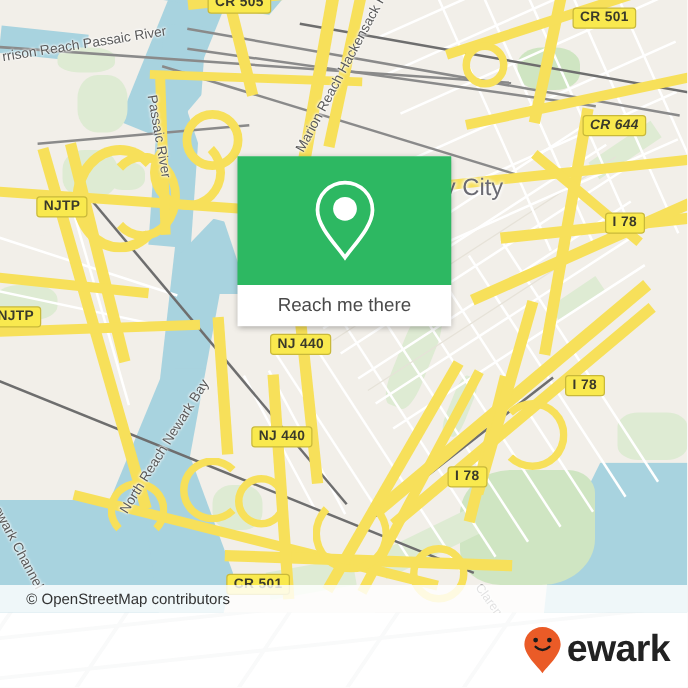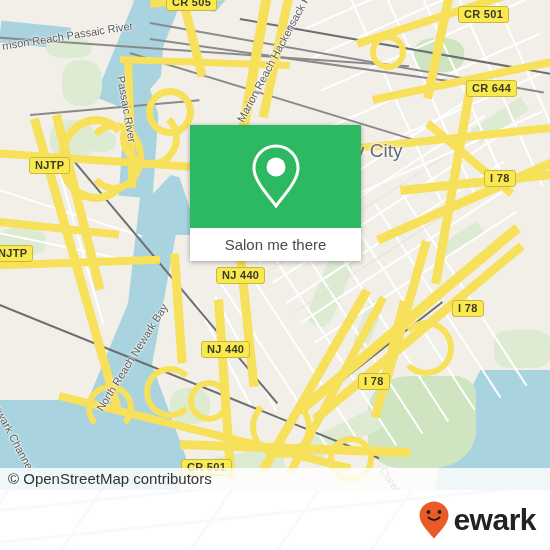--- a/index.html
+++ b/index.html
@@ -21,22 +21,22 @@
   .shield{position:absolute;background:#F9E94E;border:1px solid #C9B93A;border-radius:3px;
           color:#3A3A2A;font-size:11px;font-weight:bold;padding:1px 5px;line-height:13px;
           white-space:nowrap;letter-spacing:.3px;}
   .maplabel{position:absolute;color:#5A5A5A;font-size:11px;white-space:nowrap;
             text-shadow:0 0 2px #fff,0 0 2px #fff,0 0 3px #fff;transform-origin:0 50%;}
   .placelabel{position:absolute;color:#6A6A72;font-size:19px;white-space:nowrap;
               text-shadow:0 0 3px #fff,0 0 3px #fff,0 0 4px #fff;}
 
   
   #attrib{position:absolute;left:0;top:468px;width:550px;height:22px;
-          background:rgba(255,255,255,.82);color:#333;font-size:15px;
-          line-height:22px;padding-left:8px;box-sizing:border-box;}
+          background:rgba(255,255,255,.82);color:#333;font-size:12px;
+          line-height:22px;padding-left:21px;box-sizing:border-box;}
 
   
   #card{position:absolute;left:190px;top:125px;width:171px;
         box-shadow:0 1px 5px rgba(0,0,0,.35);}
   #card-top{height:103px;background:#2DB862;display:flex;align-items:center;justify-content:center;}
   #card-foot{height:33px;background:#fff;display:flex;align-items:center;justify-content:center;}
   #card-foot-label{color:#4A4A4A;font-size:15px;}
 
   
   #footer{position:absolute;left:0;top:490px;width:550px;height:60px;background:#fff;overflow:hidden;}
@@ -196,42 +196,42 @@
 
     <div class="maplabel" style="left:2px;top:40px;transform:rotate(-9deg);">rrison Reach Passaic River</div>
     <div class="maplabel" style="left:121px;top:70px;transform:rotate(80deg);">Passaic River</div>
     <div class="maplabel" style="left:240px;top:115px;transform:rotate(-62deg);">Marion Reach Hackensack River</div>
     <div class="maplabel" style="left:99px;top:404px;transform:rotate(-58deg);">North Reach Newark Bay</div>
     <div class="maplabel" style="left:-3px;top:400px;transform:rotate(62deg);">ewark Channel</div>
     <div class="maplabel" style="left:382px;top:463px;transform:rotate(54deg);font-size:10px;">Claremo</div>
 
     <div class="shield" style="left:166px;top:-6px;">CR 505</div>
     <div class="shield" style="left:458px;top:6px;">CR 501</div>
-    <div class="shield" style="left:466px;top:80px;">CR 644</div>
+    <div class="shield" style="left:466px;top:92px;font-style:italic;">CR 644</div>
     <div class="shield" style="left:484px;top:170px;">I 78</div>
     <div class="shield" style="left:29px;top:157px;">NJTP</div>
     <div class="shield" style="left:-8px;top:245px;">NJTP</div>
     <div class="shield" style="left:216px;top:267px;">NJ 440</div>
     <div class="shield" style="left:201px;top:341px;">NJ 440</div>
     <div class="shield" style="left:452px;top:300px;">I 78</div>
     <div class="shield" style="left:358px;top:373px;">I 78</div>
     <div class="shield" style="left:181px;top:459px;">CR 501</div>
 
     <div id="attrib">© OpenStreetMap contributors</div>
   </div>
 
   <div id="card">
     <div id="card-top">
       <svg width="54" height="68" viewBox="0 0 54 68">
         <path d="M27 3 C14.8 3 5 12.8 5 25 C5 38 19 52 27 63 C35 52 49 38 49 25 C49 12.8 39.2 3 27 3 Z" fill="none" stroke="#FFFFFF" stroke-width="3"></path>
         <circle cx="27" cy="24" r="9.5" fill="#FFFFFF"></circle>
       </svg>
     </div>
     <div id="card-foot">
-      <span id="card-foot-label">Salon me there</span>
+      <span id="card-foot-label">Reach me there</span>
     </div>
   </div>
 
   <div id="footer">
     <div id="footer-wm">
       <div style="left:20px;top:-20px;width:3px;height:120px;transform:rotate(34deg);"></div>
       <div style="left:120px;top:-30px;width:3px;height:130px;transform:rotate(34deg);"></div>
       <div style="left:250px;top:-30px;width:3px;height:130px;transform:rotate(34deg);"></div>
       <div style="left:330px;top:-20px;width:3px;height:120px;transform:rotate(34deg);"></div>
       <div style="left:430px;top:-30px;width:3px;height:130px;transform:rotate(34deg);"></div>

